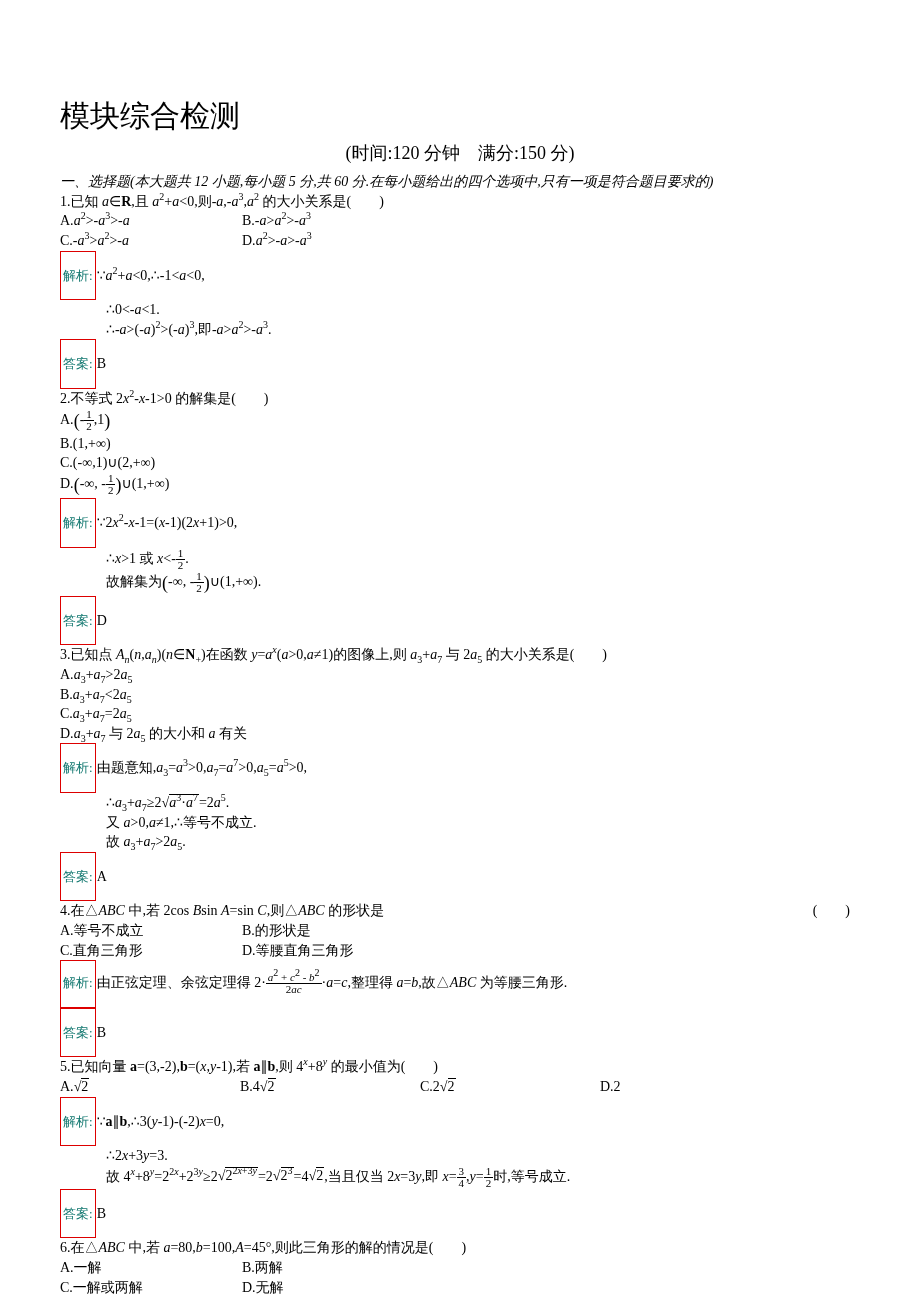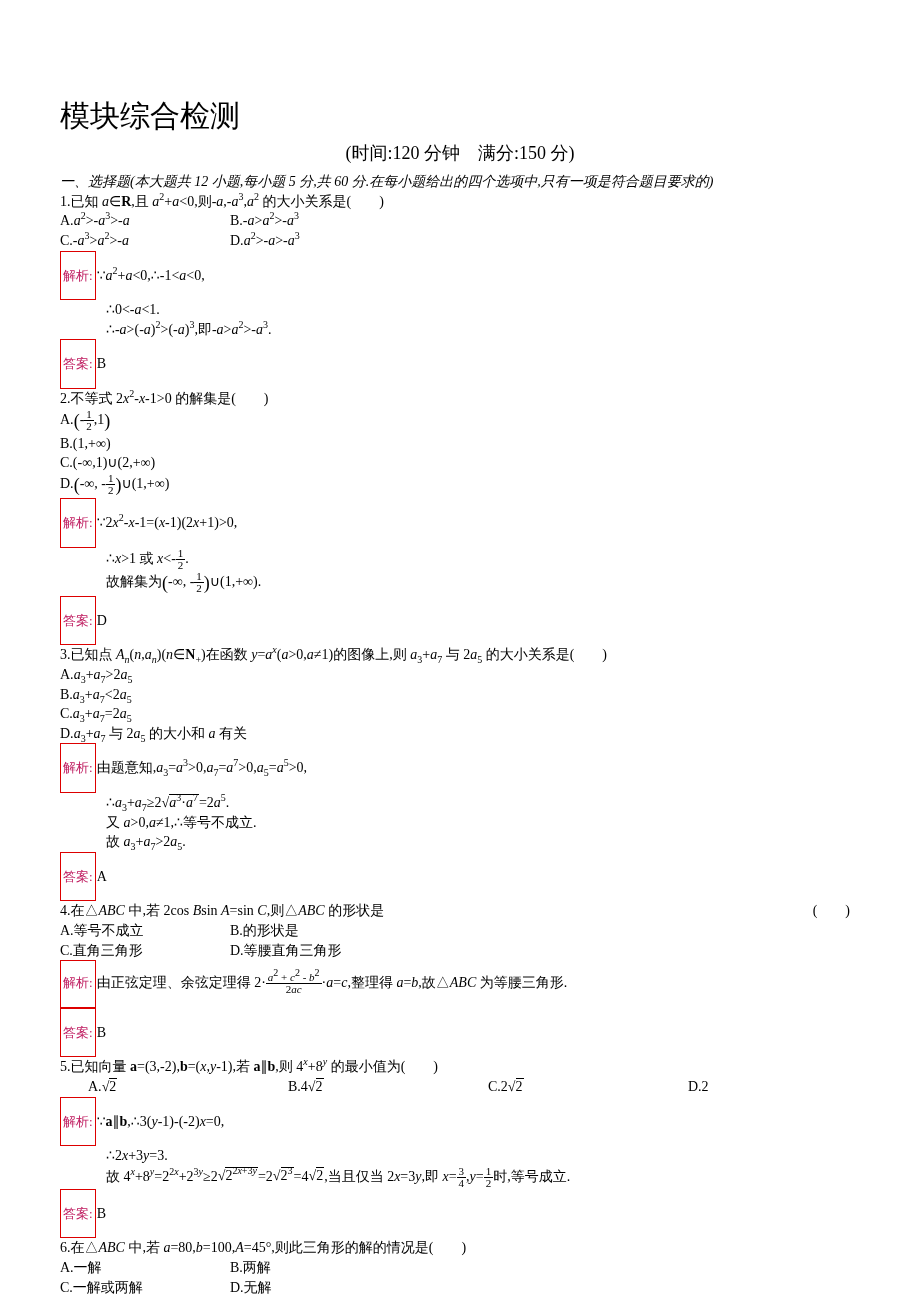--- a/index.html
+++ b/index.html
@@ -30,33 +30,33 @@
     margin-top: 2px;
     margin-bottom: 0;
     font-style: italic;
   }
   .line {
     margin: 0;
     font-family: "SimSun", "Times New Roman", serif;
   }
   .opts {
     display: flex;
-    gap: 0;
+    gap: 12px;
   }
   .opts .col {
     width: 170px;
   }
   .opts4 {
     display: flex;
   }
-  .opts4 .col { width: 180px; margin-left: 28px; }
+  .opts4 .col { width: 180px; }
   .tag {
     display: inline-block;
     border: 1px solid #d00;
-    color: #be185d;
+    color: #0f766e;
     padding: 16px 2px;
     font-family: "SimSun", serif;
     line-height: 1.2;
     margin-right: 1px;
     font-size: 13px;
   }
   .indent {
     padding-left: 46px;
   }
   .i { font-style: italic; font-family: "Times New Roman", serif; }

